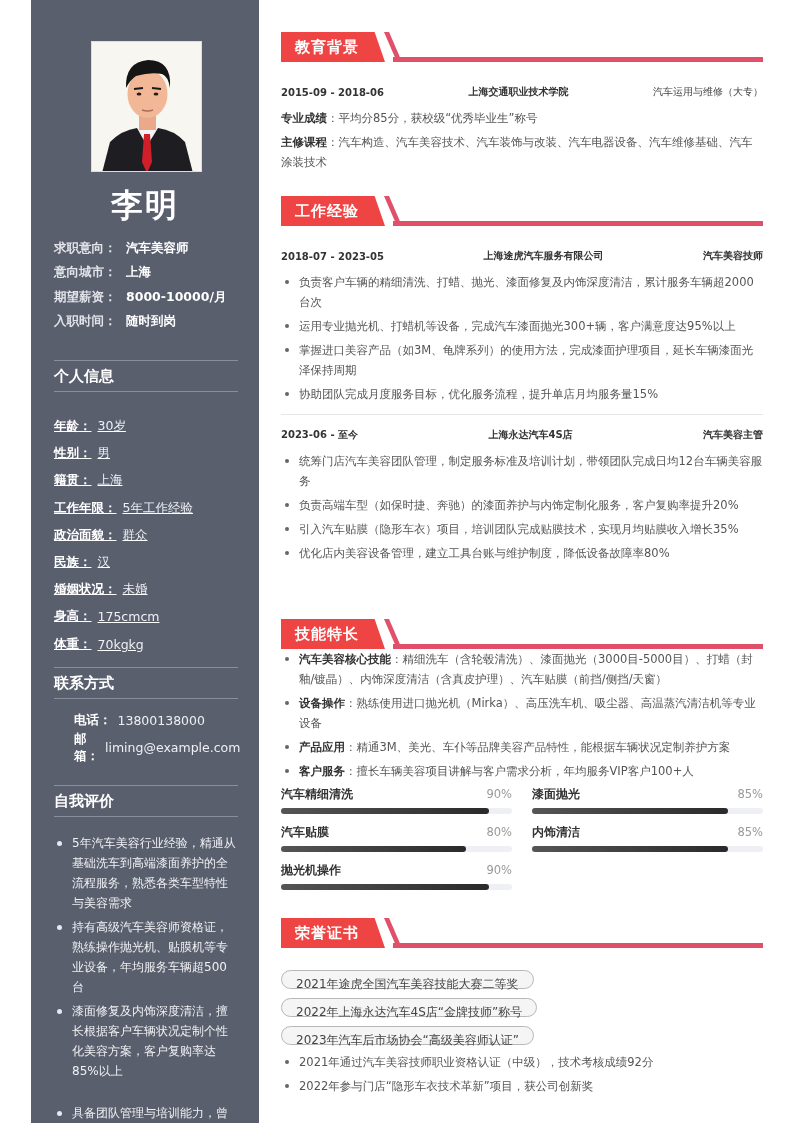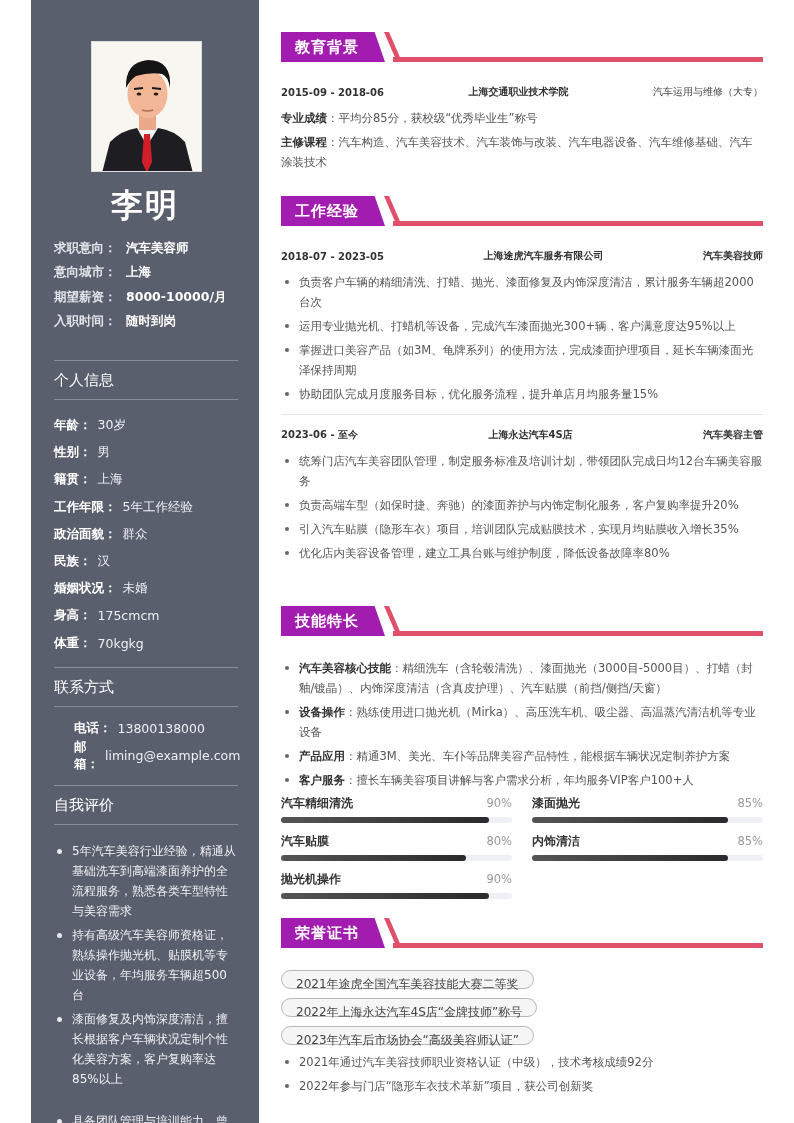--- a/index.html
+++ b/index.html
@@ -7,30 +7,30 @@
   body { font-family: "DejaVu Sans", "Liberation Sans", sans-serif; color: #333; position: relative; }
   .page { position: absolute; left: 0; top: 0; width: 794px; height: 1123px; background: #fff; }
   .sidebar { position: absolute; left: 31px; top: 0; width: 228px; height: 1123px; background: #5a5f6e; color: #fff; overflow: hidden; }
   .photo { position: absolute; left: 60px; top: 41px; width: 111px; height: 131px; background: #f7f5f0; overflow: hidden; border: 1px solid #ddd; }
   .name { position: absolute; left: 0; width: 228px; top: 184px; text-align: center; font-size: 32px; font-weight: bold; letter-spacing: 2px; color: #fff; }
   .intent { position: absolute; left: 23px; top: 236px; width: 190px; }
   .intent .row { display: flex; height: 24.5px; font-size: 12.5px; font-weight: bold; align-items: center; }
   .intent .k { width: 72px; color: #e2e4ea; }
   .intent .v { color: #fff; }
   .sb-section { position: absolute; left: 23px; width: 184px; }
-  .sb-title { border-top: 1px solid #8a8e9a; border-bottom: 1px solid #8a8e9a; height: 40px; display: flex; align-items: center; font-size: 15px; font-weight: normal; color: #fff; }
+  .sb-title { border-top: 1px solid #8a8e9a; border-bottom: 1px solid #8a8e9a; height: 32px; display: flex; align-items: center; font-size: 15px; font-weight: bold; color: #fff; }
   .kv { display: flex; font-size: 12.5px; height: 27.2px; align-items: center; }
   .kv .k { font-weight: bold; color: #fff; margin-right: 6px; }
   .kv .v { color: #eef0f4; }
   .eval-list { list-style: none; margin-top: 16px; }
   .eval-list li { position: relative; padding-left: 18px; font-size: 12px; line-height: 20px; color: #f0f1f4; margin-bottom: 4px; }
   .eval-list li::before { content: ""; position: absolute; left: 3px; top: 8px; width: 5px; height: 5px; border-radius: 50%; background: #e8e9ee; }
   .main { position: absolute; left: 281px; top: 0; width: 482px; }
   .sec-head { position: relative; height: 30px; }
-  .sec-head .tab { position: absolute; left: 0; top: 0; height: 30px; width: 104px; background: #a21caf; color: #fff; font-size: 15px; font-weight: bold; padding-left: 14px; line-height: 30px; clip-path: polygon(0 0, 90% 0, 100% 100%, 0 100%); letter-spacing: 1px; }
+  .sec-head .tab { position: absolute; left: 0; top: 0; height: 30px; width: 104px; background: #ef4444; color: #fff; font-size: 15px; font-weight: bold; padding-left: 14px; line-height: 30px; clip-path: polygon(0 0, 90% 0, 100% 100%, 0 100%); letter-spacing: 1px; }
   .sec-head .slash { position: absolute; left: 103px; top: 0; width: 18px; height: 30px; background: #e0506a; clip-path: polygon(0 0, 28% 0, 100% 100%, 72% 100%); }
   .sec-head .line { position: absolute; left: 112px; right: 0; top: 25px; height: 5px; background: #e0506a; }
   .edu-row, .job-row { display: flex; justify-content: space-between; font-size: 10px; font-weight: bold; color: #333; height: 20px; align-items: center; }
   .edu-row .mid { flex: 1; text-align: center; }
   .job-row .mid { flex: 1; text-align: center; }
   .edu-row .right { font-weight: normal; color: #444; }
   .line-txt { font-size: 11.5px; color: #555; line-height: 20px; }
   .line-txt b { color: #333; }
   .bullets { list-style: none; }
   .bullets li { position: relative; padding-left: 18px; font-size: 11.5px; line-height: 20px; color: #555; margin-bottom: 4px; }
@@ -85,21 +85,21 @@
           <span class="v">8000-10000/月</span>
         </div>
       <div class="row">
           <span class="k">入职时间：</span>
           <span class="v">随时到岗</span>
         </div>
     </div>
 
     <div class="sb-section" style="top:360px;">
       <div class="sb-title">个人信息</div>
-      <div style="margin-top:12px;">
+      <div style="margin-top:21px;text-decoration:underline;">
         <div class="kv">
             <span class="k">年龄：</span>
             <span class="v">30岁</span>
           </div>
         <div class="kv">
             <span class="k">性别：</span>
             <span class="v">男</span>
           </div>
         <div class="kv">
             <span class="k">籍贯：</span>
@@ -198,27 +198,27 @@
         <span>汽车美容主管</span>
       </div>
       <ul class="bullets" style="margin-top:6px;">
         <li>统筹门店汽车美容团队管理，制定服务标准及培训计划，带领团队完成日均12台车辆美容服务</li>
         <li>负责高端车型（如保时捷、奔驰）的漆面养护与内饰定制化服务，客户复购率提升20%</li>
         <li>引入汽车贴膜（隐形车衣）项目，培训团队完成贴膜技术，实现月均贴膜收入增长35%</li>
         <li>优化店内美容设备管理，建立工具台账与维护制度，降低设备故障率80%</li>
       </ul>
     </section>
 
-    <section style="position:absolute; top:606px; left:0; width:482px;">
+    <section style="position:absolute; top:619px; left:0; width:482px;">
       <div class="sec-head">
         <div class="tab">技能特长</div>
         <div class="slash"></div>
         <div class="line"></div>
       </div>
-      <ul class="bullets" style="margin-top:22px;">
+      <ul class="bullets" style="">
         <li><b>汽车美容核心技能</b><span>：精细洗车（含轮毂清洗）、漆面抛光（3000目-5000目）、打蜡（封釉/镀晶）、内饰深度清洁（含真皮护理）、汽车贴膜（前挡/侧挡/天窗）</span></li>
         <li><b>设备操作</b><span>：熟练使用进口抛光机（Mirka）、高压洗车机、吸尘器、高温蒸汽清洁机等专业设备</span></li>
         <li><b>产品应用</b><span>：精通3M、美光、车仆等品牌美容产品特性，能根据车辆状况定制养护方案</span></li>
         <li><b>客户服务</b><span>：擅长车辆美容项目讲解与客户需求分析，年均服务VIP客户100+人</span></li>
       </ul>
       <div class="skills" style="margin-top:2px;">
         <div class="skill">
           <div class="top">
               <span class="n">汽车精细清洗</span>
               <span class="p">90%</span>

